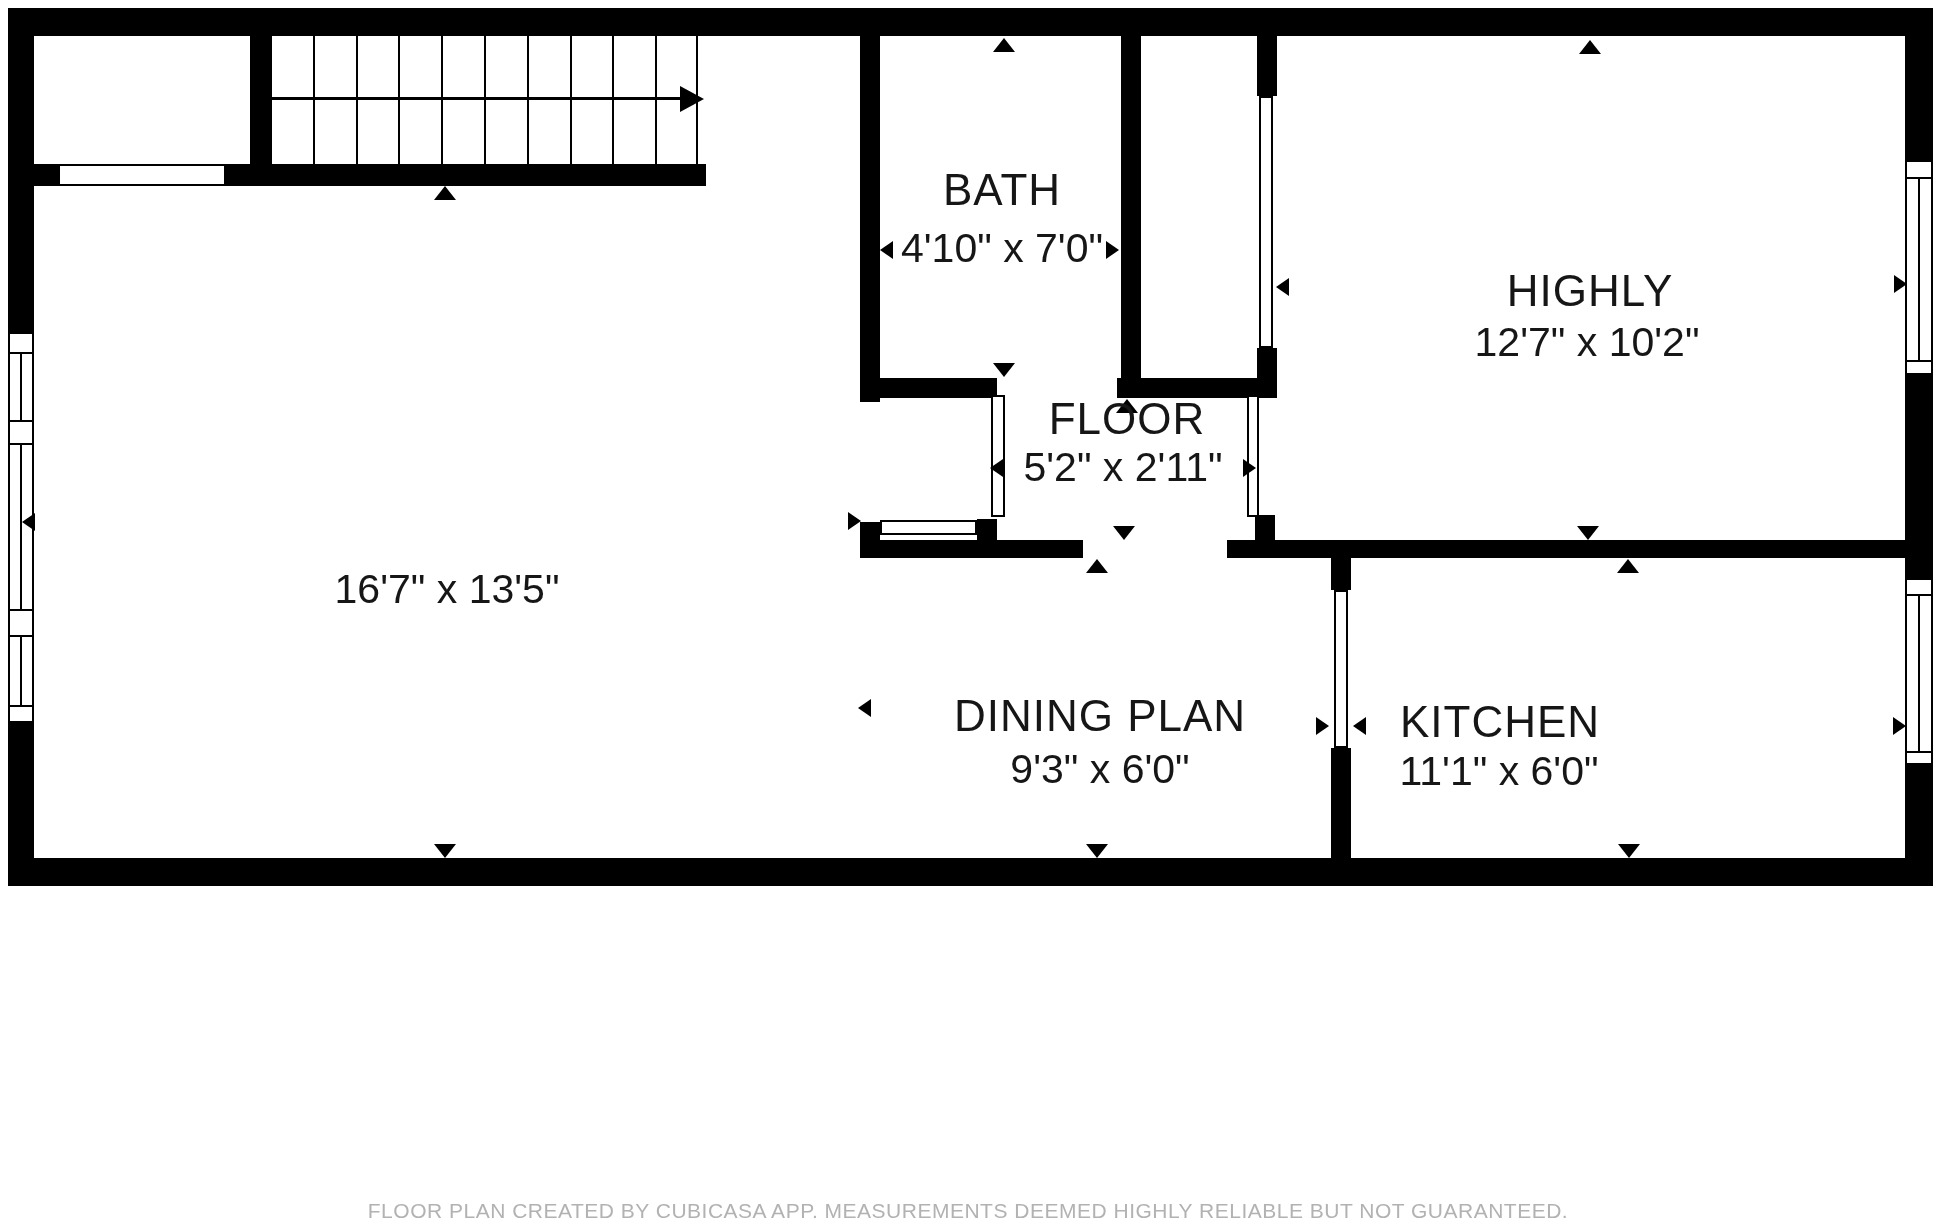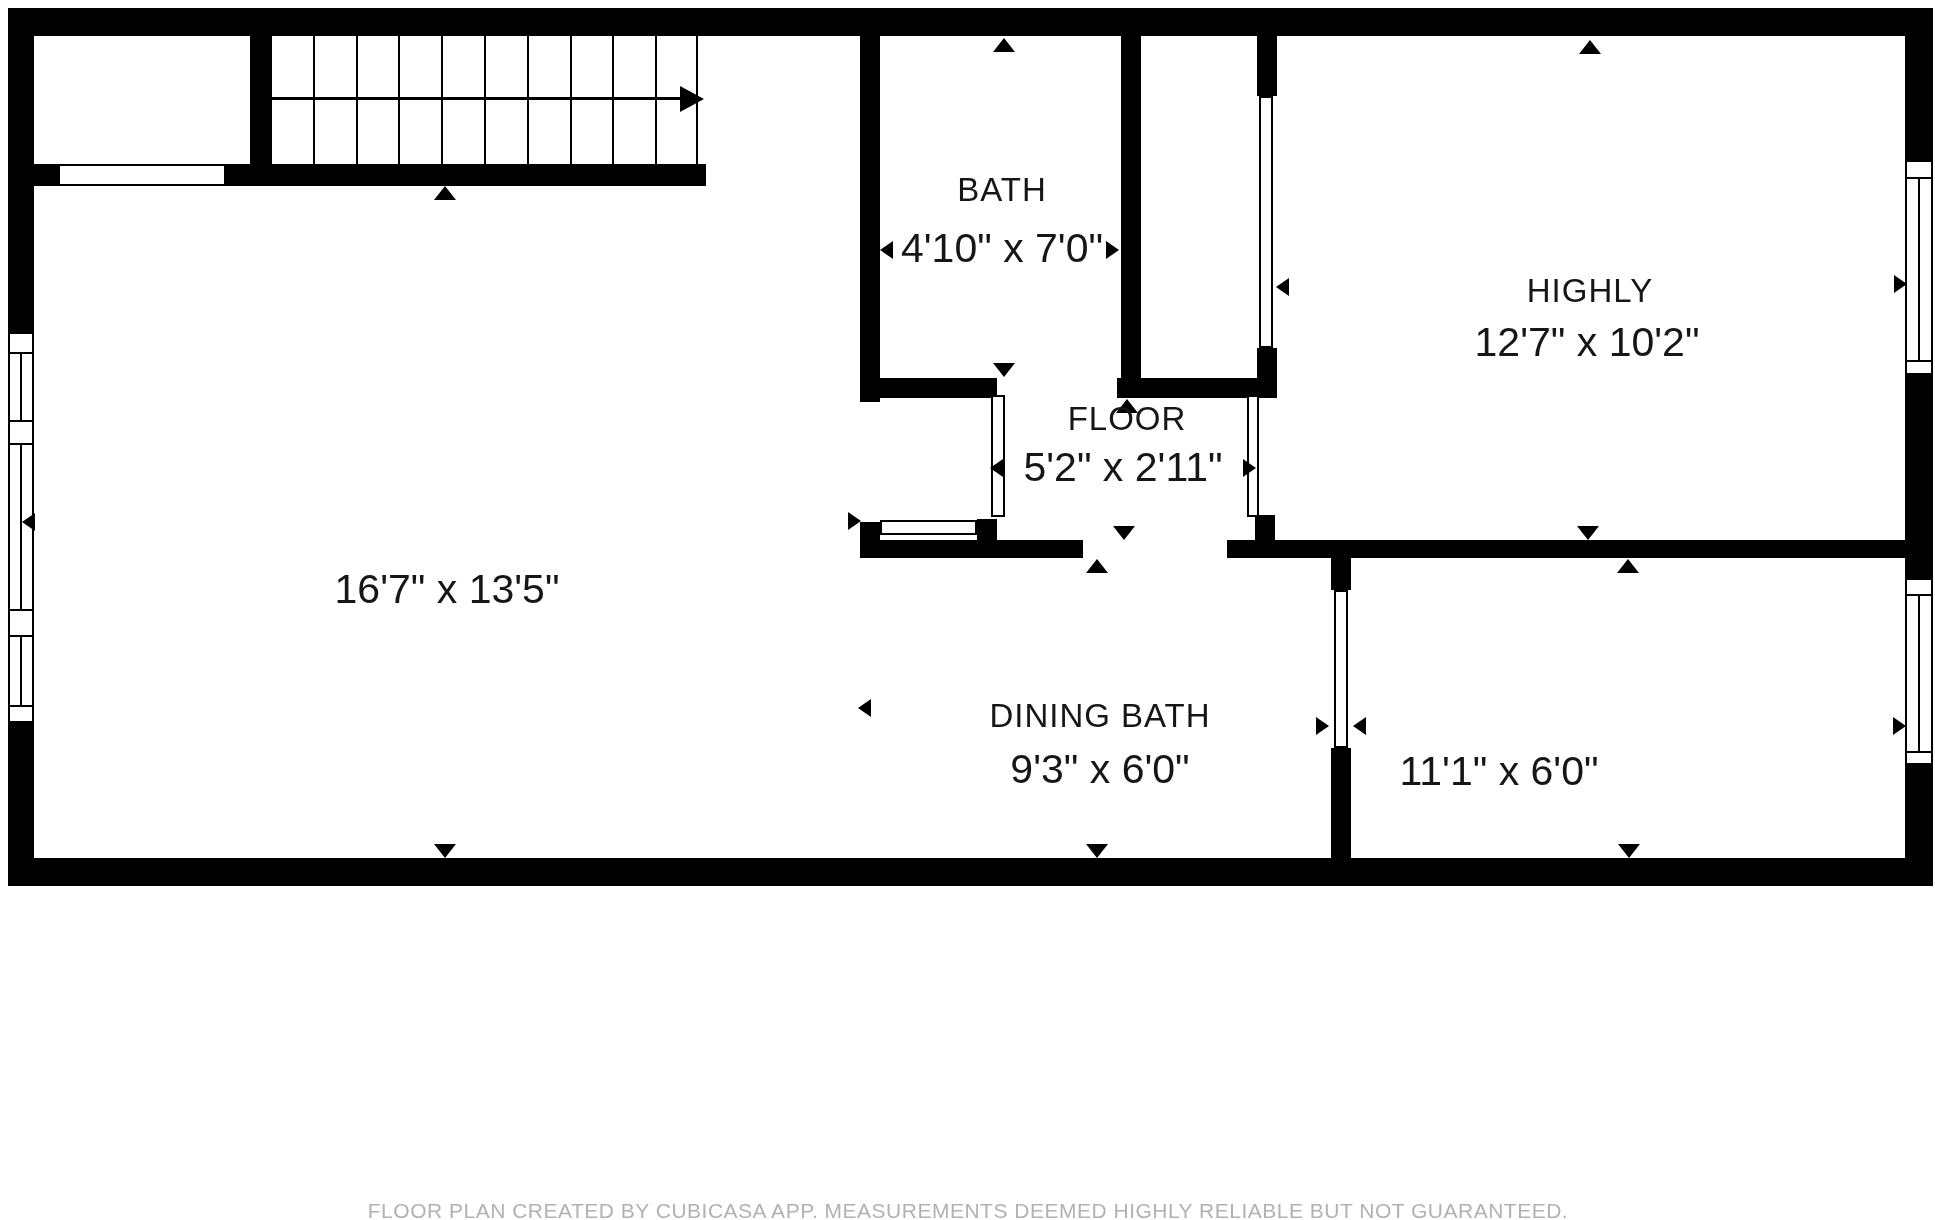--- a/index.html
+++ b/index.html
@@ -24,21 +24,21 @@
   .tri.right{border-top:9px solid transparent;border-bottom:9px solid transparent;border-left:13px solid var(--wall);}
   .stairs{
     position:absolute;left:270px;top:36px;width:428px;height:128px;
     background:repeating-linear-gradient(90deg,var(--wall) 0 2px,transparent 2px 42.8px);
   }
   .stairs-edge{position:absolute;left:696px;top:36px;width:2px;height:128px;background:var(--wall);}
   .arrow-shaft{position:absolute;left:272px;top:97px;width:410px;height:3px;background:var(--wall);}
   .arrow-head{position:absolute;left:680px;top:86px;width:0;height:0;
     border-top:13px solid transparent;border-bottom:13px solid transparent;border-left:24px solid var(--wall);}
   .rline{position:absolute;transform:translate(-50%,-50%);white-space:nowrap;color:var(--text);}
-  .rname{font-size:33px;letter-spacing:1px;}
+  .rname{font-size:44px;letter-spacing:1px;}
   .rdims{font-size:41px;}
   .footer{position:absolute;left:968px;top:1211px;transform:translate(-50%,-50%);
     white-space:nowrap;font-size:21px;color:var(--footer);letter-spacing:0.5px;}
 </style>
 </head>
 <body>
 
 <div class="canvas">
 
   <div class="w" style="left:8px;top:8px;width:1925px;height:28px"></div>
@@ -129,20 +129,21 @@
 
   <div class="rline rname" style="left:1002px;top:190px">BATH</div>
   <div class="rline rdims" style="left:1002px;top:248px">4'10" x 7'0"</div>
 
   <div class="rline rname" style="left:1127px;top:419px">FLOOR</div>
   <div class="rline rdims" style="left:1123px;top:467px">5'2" x 2'11"</div>
 
   <div class="rline rname" style="left:1590px;top:291px">HIGHLY</div>
   <div class="rline rdims" style="left:1587px;top:342px">12'7" x 10'2"</div>
 
-  <div class="rline rname" style="left:1100px;top:716px">DINING BATH</div>
+  <div class="rline rname" style="left:1100px;top:716px">DINING PLAN</div>
   <div class="rline rdims" style="left:1100px;top:769px">9'3" x 6'0"</div>
 
+  <div class="rline rname" style="left:1500px;top:722px">KITCHEN</div>
   <div class="rline rdims" style="left:1499px;top:771px">11'1" x 6'0"</div>
 
   <div class="footer">FLOOR PLAN CREATED BY CUBICASA APP. MEASUREMENTS DEEMED HIGHLY RELIABLE BUT NOT GUARANTEED.</div>
 
 </div>
 
 </body></html>

